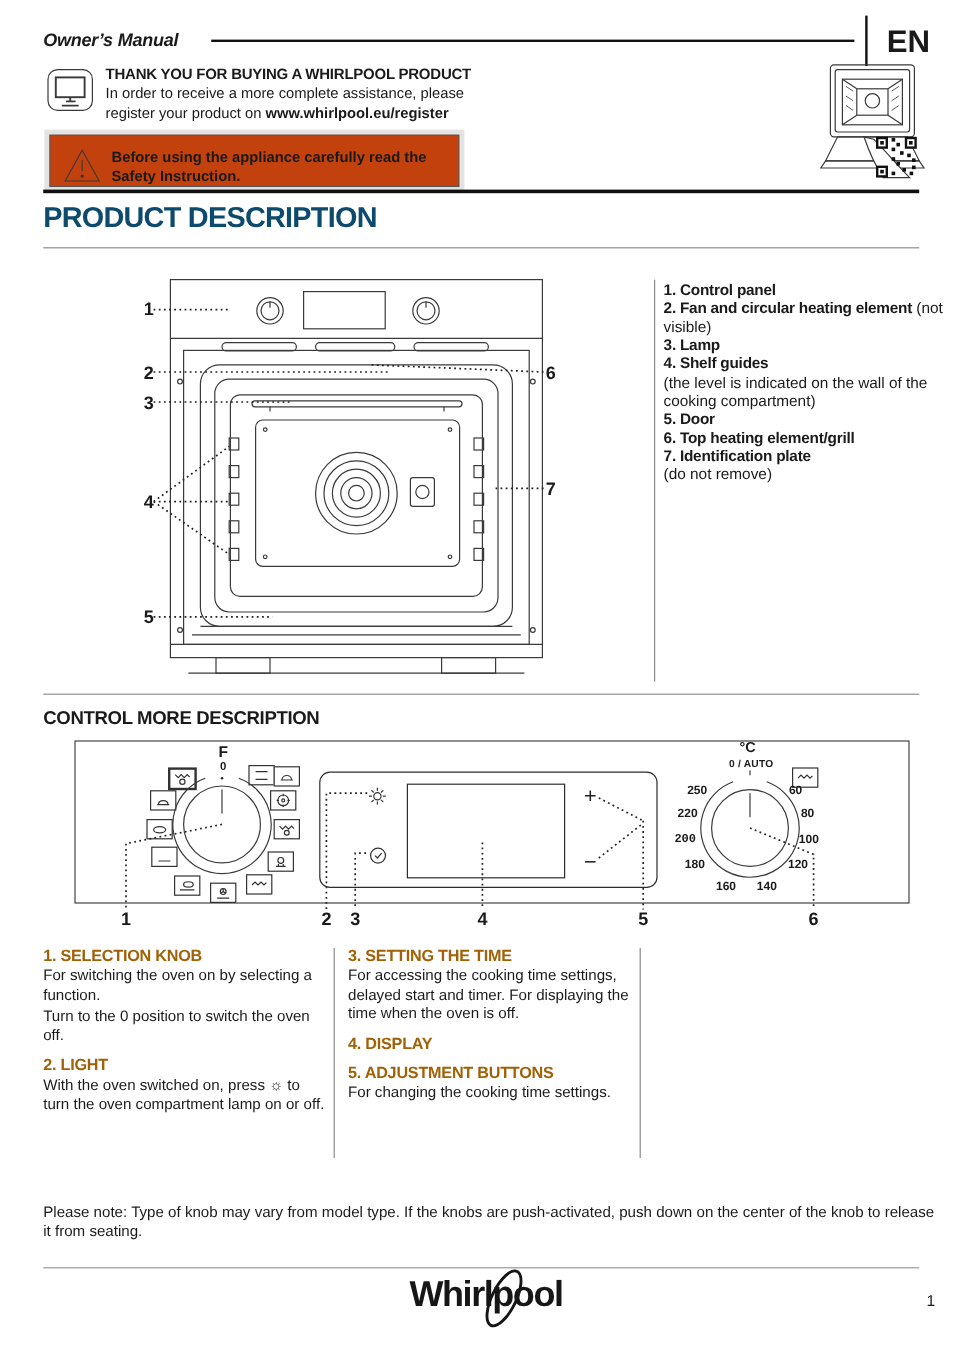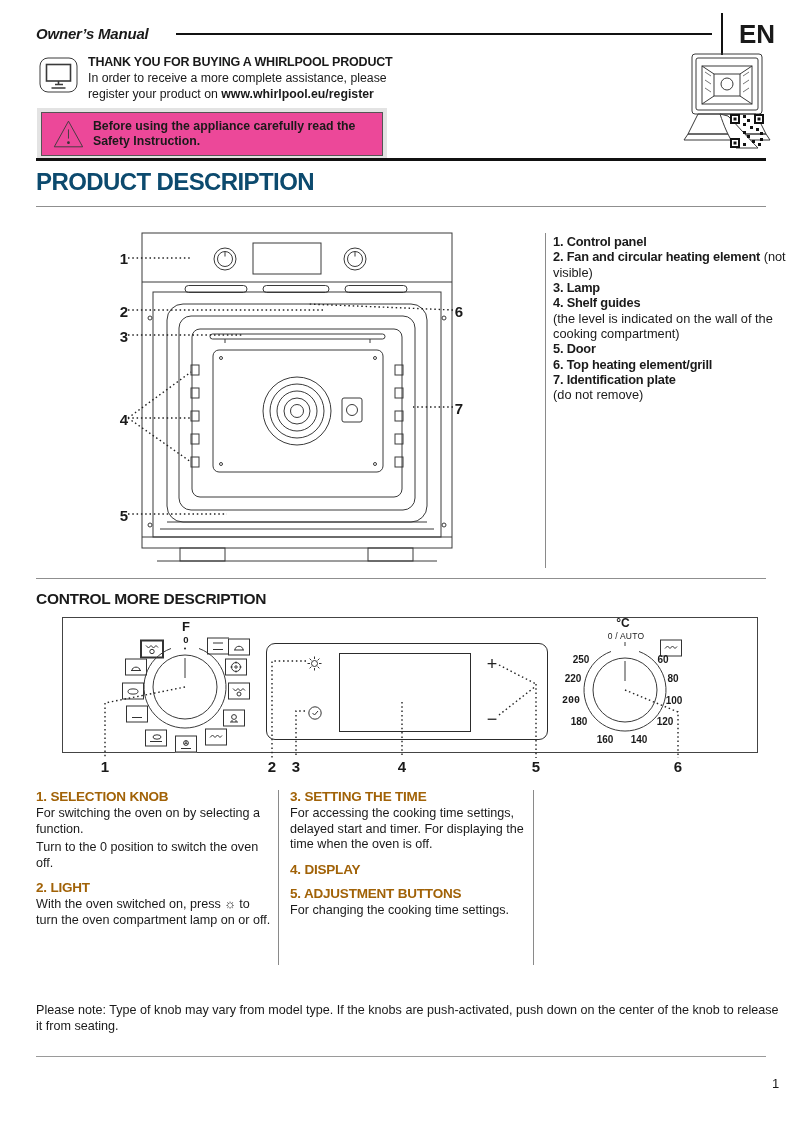--- a/index.html
+++ b/index.html
@@ -10,22 +10,22 @@
   .rule-thick{position:absolute;height:3px;background:#111}
   .vline{position:absolute;width:1px;background:#8a8a8a}
 
   
   .owner-title{font-size:15px;font-weight:bold;font-style:italic;letter-spacing:-.2px}
   .en-label{font-size:26px;font-weight:bold}
   .en-bar{position:absolute;width:2px;background:#111}
 
   .thanks-title{font-size:12.5px;font-weight:bold;letter-spacing:-.2px}
   .body-txt{font-size:12.3px;line-height:1.3}
-  .warn-box{position:absolute;border:1px solid #555;outline:4px solid #e3e3e3;background:#ec4899;
-            display:flex;align-items:center}
+  .warn-box{position:absolute;border:1px solid #555;outline:4px solid #e3e3e3;background:#c2410c;
+            display:flex;align-items:flex-end}
   .warn-txt{font-size:12.3px;font-weight:bold;line-height:1.25;width:316px}
   .scan-txt{font-size:15.5px;font-weight:bold;line-height:25px;letter-spacing:-.2px}
 
   .pd-heading{font-size:24px;font-weight:bold;letter-spacing:-.6px;color:#0c4a6e}
   .cpd-heading{font-size:15.5px;font-weight:bold;letter-spacing:-.3px}
 
   .pd-list{position:absolute;font-size:12.8px;line-height:1.2;width:247px}
   .pd-list b{letter-spacing:-.2px}
   .pd-list .note{font-weight:normal}
   .pd-list .note.block{display:block}
@@ -35,21 +35,21 @@
   
   .cp-box{position:absolute;left:62px;top:617px;width:694px;height:134px;border:1.2px solid #444}
   .cp-item{position:absolute;transform:translate(-50%,-50%)}
   .sel-icon{position:absolute;width:20px;height:15px;border:1px solid #333;background:#fff;
             transform:translate(-50%,-50%);display:flex;align-items:center;justify-content:center}
   .sel-icon.first{border-width:2px}
   .sel-icon svg{display:block}
   .f-label{font-size:13px;font-weight:bold}
   .zero-label{font-size:9.5px;font-weight:bold}
   .unit-label{font-size:12px;font-weight:bold}
-  .auto-label{font-size:8.5px;font-weight:normal;letter-spacing:.2px}
+  .auto-label{font-size:8.5px;font-weight:bold;letter-spacing:.2px}
   .temp-label{position:absolute;font-size:10px;font-weight:bold;transform:translate(-50%,-50%)}
   .disp-outer{position:absolute;left:203px;top:25px;width:280px;height:95px;
               border:1.5px solid #2c2c2c;border-radius:9px}
   .disp-inner{position:absolute;left:276px;top:35px;width:130px;height:77px;border:1.5px solid #2c2c2c}
   .pm{font-size:18px;color:#222}
 
   
   .legend-col{position:absolute;top:789px}
   .legend-col h3{font-size:13.5px;margin:9px 0 2px;letter-spacing:-.2px;color:#a16207}
   .legend-col h3:first-child{margin-top:0}
@@ -391,20 +391,26 @@
       <h3>3. SETTING THE TIME</h3>
       <p>For accessing the cooking time settings, delayed start and timer. For displaying the time when the oven is off.</p>
       <h3>4. DISPLAY</h3>
       <h3>5. ADJUSTMENT BUTTONS</h3>
       <p>For changing the cooking time settings.</p>
     </div>
   <div class="vline" style="left:533px;top:790px;height:175px"></div>
 
   <div class="note-txt" style="left:36px;top:1002px">Please note: Type of knob may vary from model type. If the knobs are push-activated, push down on the center of the knob to release it from seating.</div>
   <div class="rule" style="left:36px;top:1056px;width:730px;background:#9a9a9a"></div>
+  <div class="brand-wrap">
+    <span class="brand-txt">Whirlpool</span>
+    <svg style="position:absolute;left:66px;top:-8px" width="48" height="56" viewBox="0 0 48 56">
+      <ellipse cx="24" cy="28" rx="10" ry="25" fill="none" stroke="#161616" stroke-width="2.4" transform="rotate(26 24 28)"></ellipse>
+    </svg>
+  </div>
   <div class="page-num" style="left:772px;top:1076px">1</div>
 <div class="callout-num" style="left: 124px; top: 258px;">1</div>
     <div class="callout-num" style="left: 124px; top: 311px;">2</div>
     <div class="callout-num" style="left: 124px; top: 336px;">3</div>
     <div class="callout-num" style="left: 124px; top: 419px;">4</div>
     <div class="callout-num" style="left: 124px; top: 515px;">5</div>
     <div class="callout-num" style="left: 459px; top: 311px;">6</div>
     <div class="callout-num" style="left: 459px; top: 408px;">7</div>
     <div class="callout-num" style="left: 105px; top: 766px;">1</div>
     <div class="callout-num" style="left: 272px; top: 766px;">2</div>

